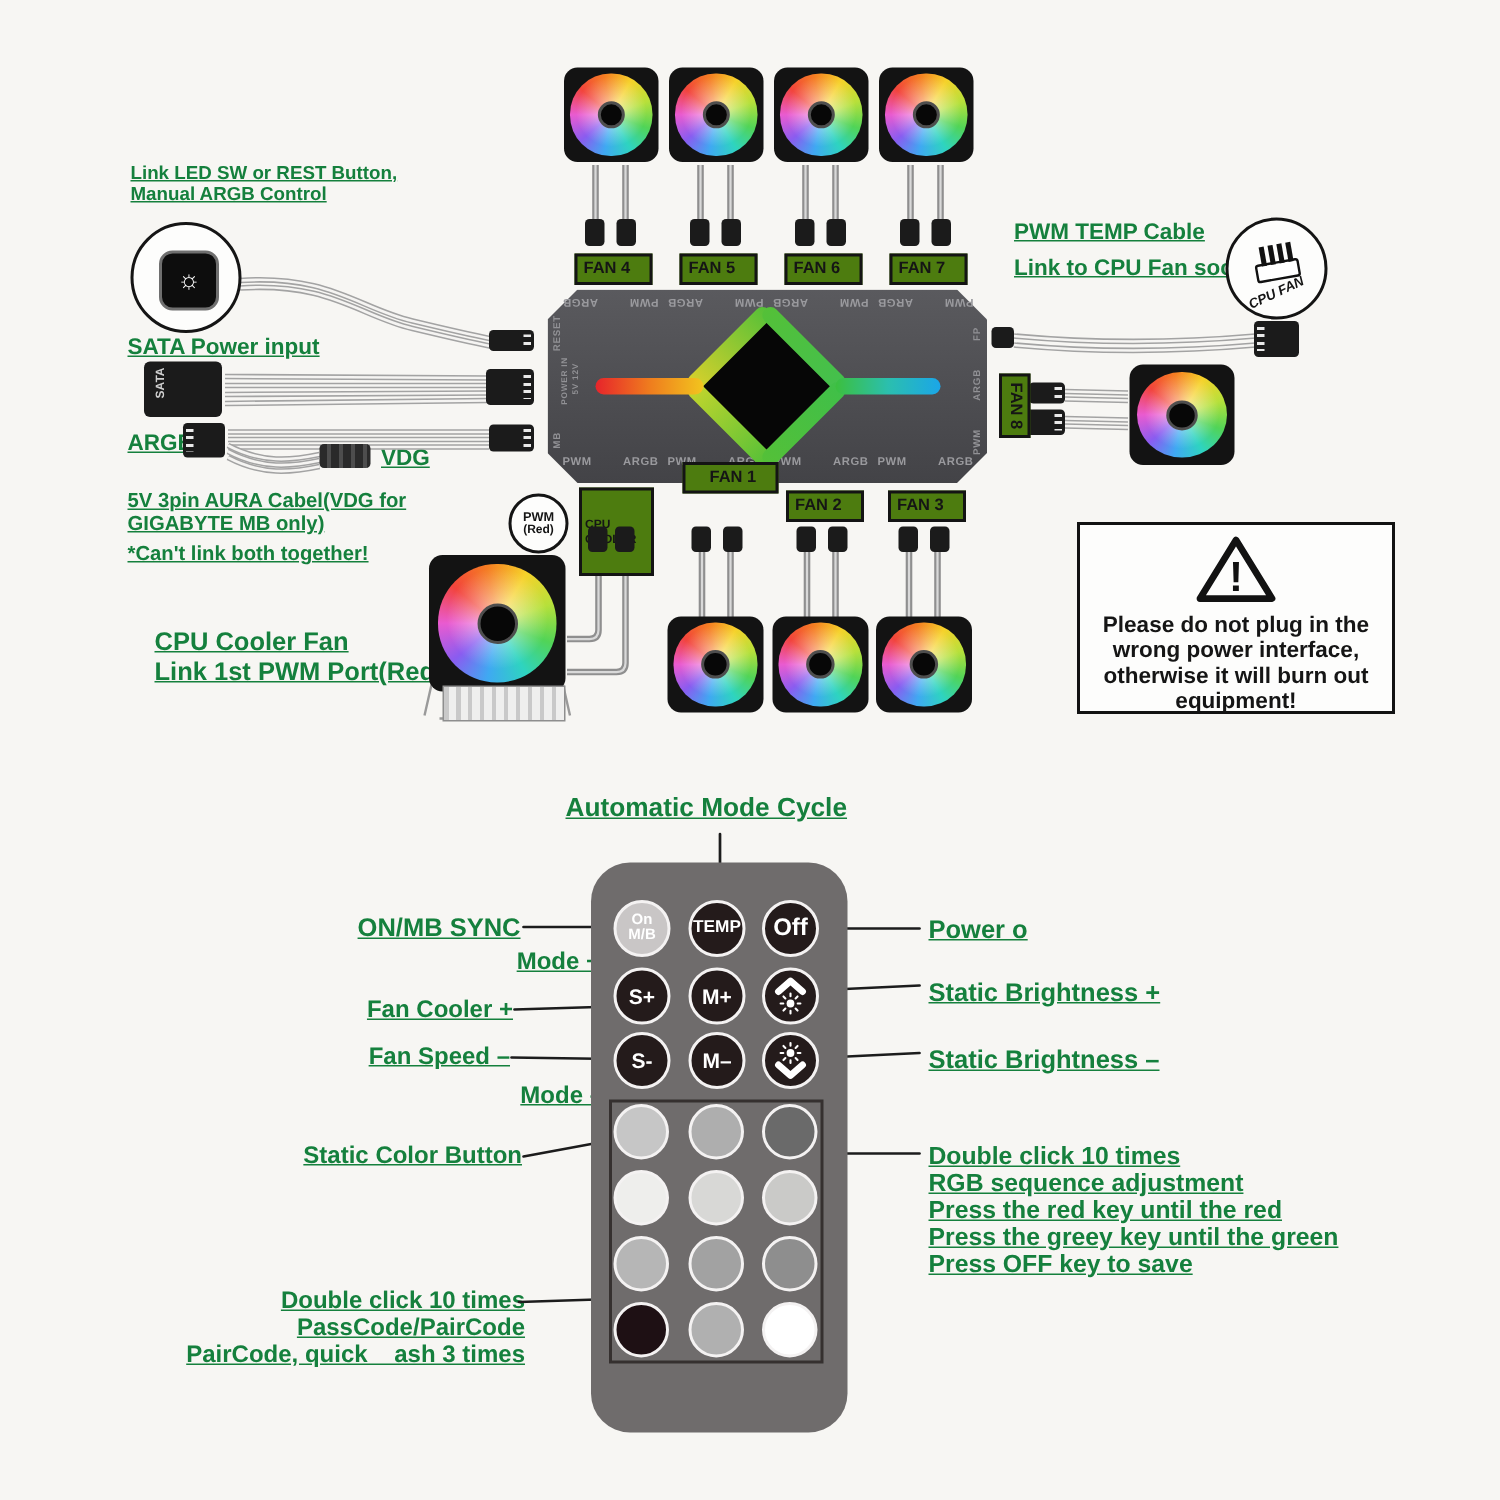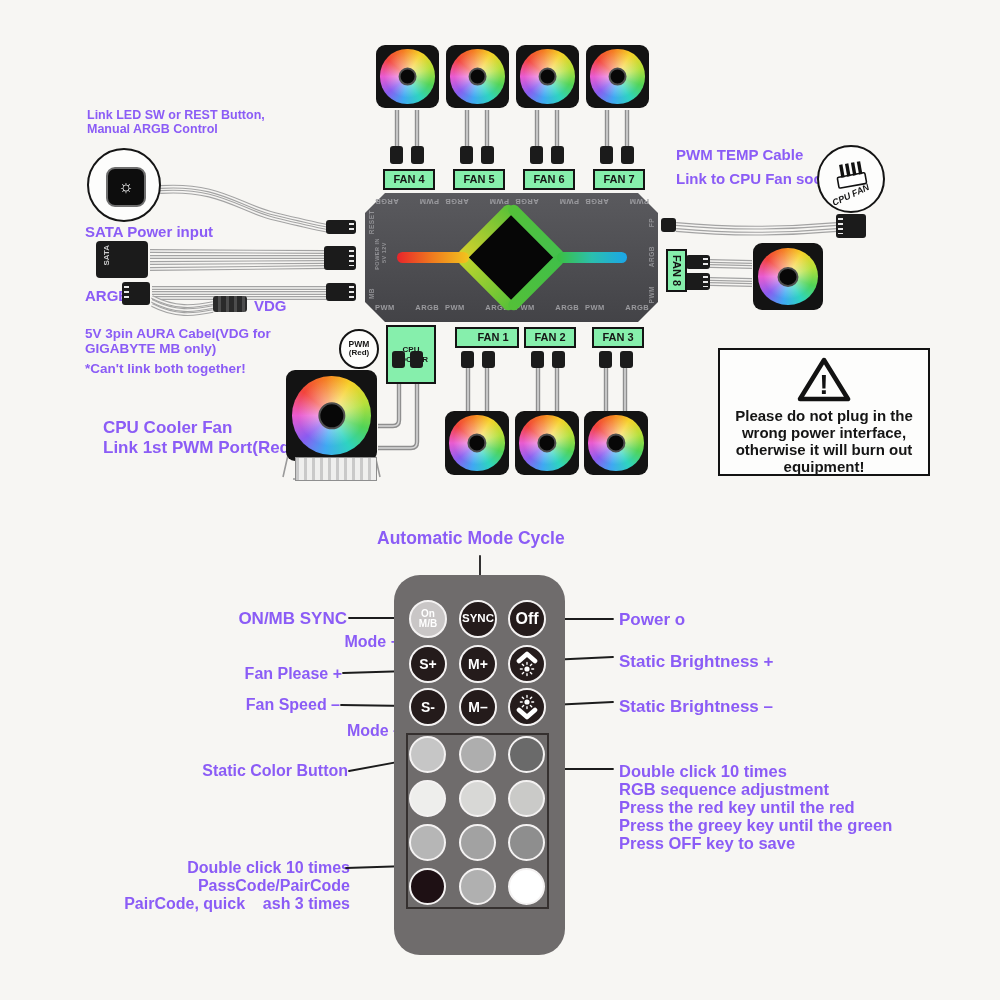--- a/index.html
+++ b/index.html
@@ -1,18 +1,18 @@
 <!DOCTYPE html>
 <html><head>
 <meta charset="utf-8">
 <style>
   html,body{margin:0;padding:0;background:#ffffff;}
   #stage{position:relative;width:1000px;height:1000px;background:#f7f6f3;overflow:hidden;
          font-family:"Liberation Sans", sans-serif;color:#151515;}
-  .t{position:absolute;font-weight:bold;color:#8b5cf6;white-space:nowrap;line-height:1.15;}
+  .t{position:absolute;font-weight:bold;color:#15803d;white-space:nowrap;line-height:1.15;text-decoration:underline;}
   svg.layer{position:absolute;left:0;top:0;z-index:1;}
   .cbase{stroke:#a3a3a3;stroke-width:3.8;fill:none;}
   .ctop{stroke:#f5f4f2;stroke-width:1.7;fill:none;}
   .fbase{stroke:#8f8f8f;stroke-width:4.4;fill:none;}
   .ftop{stroke:#d9d9d9;stroke-width:1.5;fill:none;}
   .ptr{stroke:#1c1c1c;stroke-width:1.8;fill:none;stroke-linecap:round;}
   .sketch{stroke:#9a9a9a;stroke-width:1.6;fill:none;}
   
   .fan{position:absolute;background:#131313;border-radius:9px;z-index:2;}
   .fan .ring{position:absolute;inset:7%;border-radius:50%;
@@ -32,22 +32,22 @@
       font-size:6.5px;font-weight:bold;color:#919195;letter-spacing:.5px;z-index:3;line-height:1.1;}
   .strip{position:absolute;width:74px;height:11px;border-radius:6px;z-index:3;}
   #diamond{position:absolute;left:478px;top:225px;width:66px;height:66px;background:#060606;
       transform:rotate(45deg);border-radius:6px;z-index:3;}
   
   .plug{position:absolute;background:#1b1b1b;border-radius:3px;z-index:4;}
   .pins-r::after{content:"";position:absolute;right:2px;top:18%;bottom:18%;width:5px;
       background:repeating-linear-gradient(180deg,#e9e9e9 0 2px,transparent 2px 5px);}
   .pins-l::after{content:"";position:absolute;left:2px;top:18%;bottom:18%;width:5px;
       background:repeating-linear-gradient(180deg,#e9e9e9 0 2px,transparent 2px 5px);}
-  .tag{position:absolute;border:2px solid #141414;background:#86efac;font-weight:bold;
-      font-size:11px;line-height:1;padding:3px 4px;text-align:center;z-index:4;}
+  .tag{position:absolute;border:2px solid #141414;background:#4d7c0f;font-weight:bold;
+      font-size:11px;line-height:1;padding:3px 4px;z-index:4;}
   .badge{position:absolute;border:2px solid #141414;background:#fdfdfc;border-radius:50%;
       display:flex;flex-direction:column;align-items:center;justify-content:center;
       font-weight:bold;z-index:4;text-align:center;}
   
   #warnbox{position:absolute;left:718px;top:348px;width:212px;height:128px;border:2.5px solid #121212;
       background:#fdfdfc;z-index:4;text-align:center;box-sizing:border-box;}
   #warnbox .wline{font-weight:bold;font-size:15px;line-height:17px;}
   
   #remote{position:absolute;left:394px;top:575px;width:171px;height:380px;background:#6f6c6c;
       border-radius:26px;z-index:2;}
@@ -270,21 +270,21 @@
 
   <div class="plug" style="left:661px;top:218px;width:15px;height:14px;"></div>
   <div class="plug pins-l" style="left:836px;top:214px;width:30px;height:24px;"></div>
   <div class="plug pins-r" style="left:686px;top:255px;width:24px;height:14px;"></div>
   <div class="plug pins-r" style="left:684px;top:273px;width:26px;height:17px;"></div>
 
   <div class="tag" style="left:386px;top:325px;width:42px;font-size:8px;line-height:1.2;padding:18px 2px;">
     <div>CPU</div>
       <div>COOLER</div>
   </div>
-  <div class="tag" style="left:455px;top:327px;width:40px;padding-left:16px;">FAN 1</div>
+  <div class="tag" style="left:455px;top:308px;width:40px;padding-left:16px;">FAN 1</div>
   <div class="tag" style="left:524px;top:327px;width:40px;">FAN 2</div>
   <div class="tag" style="left:592px;top:327px;width:40px;">FAN 3</div>
 
   <div class="plug" style="left:392px;top:351px;width:13px;height:17px;"></div>
   <div class="plug" style="left:410px;top:351px;width:13px;height:17px;"></div>
   <div class="plug" style="left:461px;top:351px;width:13px;height:17px;"></div>
   <div class="plug" style="left:482px;top:351px;width:13px;height:17px;"></div>
   <div class="plug" style="left:531px;top:351px;width:13px;height:17px;"></div>
   <div class="plug" style="left:552px;top:351px;width:13px;height:17px;"></div>
   <div class="plug" style="left:599px;top:351px;width:13px;height:17px;"></div>
@@ -371,21 +371,21 @@
   </div>
 
   <div class="t" style="left:377px;top:528px;font-size:17.5px;">Automatic Mode Cycle</div>
 
   <div id="remote"></div>
 
   <div class="rbtn light" style="left:409px;top:600px;font-size:10px;">
     <div>On</div>
       <div>M/B</div>
   </div>
-  <div class="rbtn" style="left:459px;top:600px;font-size:11.5px;">SYNC</div>
+  <div class="rbtn" style="left:459px;top:600px;font-size:11.5px;">TEMP</div>
   <div class="rbtn" style="left:508px;top:600px;font-size:16px;">Off</div>
 
   <div class="rbtn" style="left:409px;top:645px;font-size:14px;">S+</div>
   <div class="rbtn" style="left:459px;top:645px;font-size:14px;">M+</div>
   <div class="rbtn" style="left:508px;top:645px;">
     <svg width="26" height="26" viewBox="0 0 26 26">
       <path d="M5,10 L13,3 L21,10" fill="none" stroke="#fff" stroke-width="4.6" stroke-linejoin="round" stroke-linecap="round"></path>
       <circle cx="13" cy="18" r="2.6" fill="#fff"></circle>
       <g stroke="#fff" stroke-width="1.4" stroke-linecap="round">
         <path d="M13,13.2 V11.4 M13,22.8 V24.6 M8.2,18 H6.4 M17.8,18 H19.6 M9.6,14.6 L8.3,13.3 M16.4,21.4 L17.7,22.7 M9.6,21.4 L8.3,22.7 M16.4,14.6 L17.7,13.3"></path>
@@ -414,21 +414,21 @@
   <div class="cbtn" style="left: 508px; top: 780px; background: rgb(202, 202, 200);"></div>
   <div class="cbtn" style="left: 409px; top: 824px; background: rgb(182, 182, 182);"></div>
   <div class="cbtn" style="left: 459px; top: 824px; background: rgb(162, 162, 162);"></div>
   <div class="cbtn" style="left: 508px; top: 824px; background: rgb(142, 142, 142);"></div>
   <div class="cbtn" style="left: 409px; top: 868px; background: rgb(30, 16, 20);"></div>
   <div class="cbtn" style="left: 459px; top: 868px; background: rgb(176, 176, 176);"></div>
   <div class="cbtn" style="left: 508px; top: 868px; background: rgb(255, 255, 255);"></div>
 
   <div class="t" style="right:653px;top:609px;font-size:17px;">ON/MB SYNC</div>
   <div class="t" style="right:600px;top:633px;font-size:16px;">Mode +</div>
-  <div class="t" style="right:658px;top:665px;font-size:16px;">Fan Please +</div>
+  <div class="t" style="right:658px;top:665px;font-size:16px;">Fan Cooler +</div>
   <div class="t" style="right:660px;top:696px;font-size:16px;">Fan Speed –</div>
   <div class="t" style="right:598px;top:722px;font-size:16px;">Mode –</div>
   <div class="t" style="right:652px;top:762px;font-size:16px;">Static Color Button</div>
   <div class="t" style="right:650px;top:859px;font-size:16px;">Double click 10 times</div>
   <div class="t" style="right:650px;top:877px;font-size:16px;">PassCode/PairCode</div>
   <div class="t" style="right:650px;top:895px;font-size:16px;white-space:pre;">PairCode, quick    ash 3 times</div>
 
   <div class="t" style="left:619px;top:610px;font-size:17px;">Power o</div>
   <div class="t" style="left:619px;top:652px;font-size:17px;">Static Brightness +</div>
   <div class="t" style="left:619px;top:697px;font-size:17px;">Static Brightness –</div>

